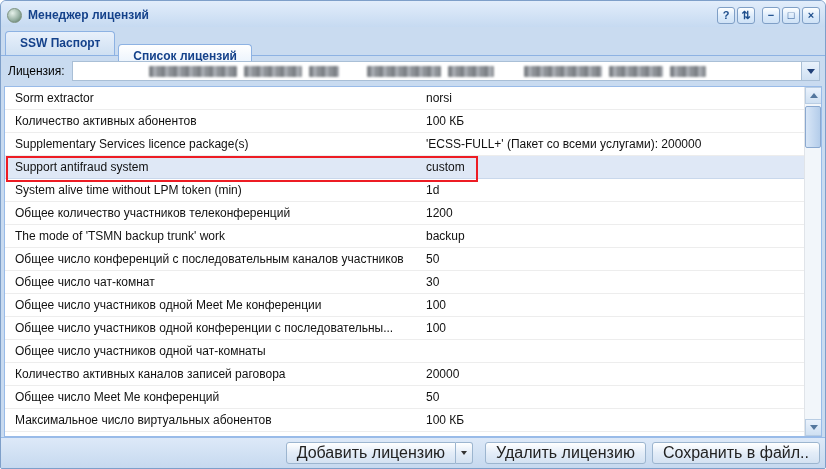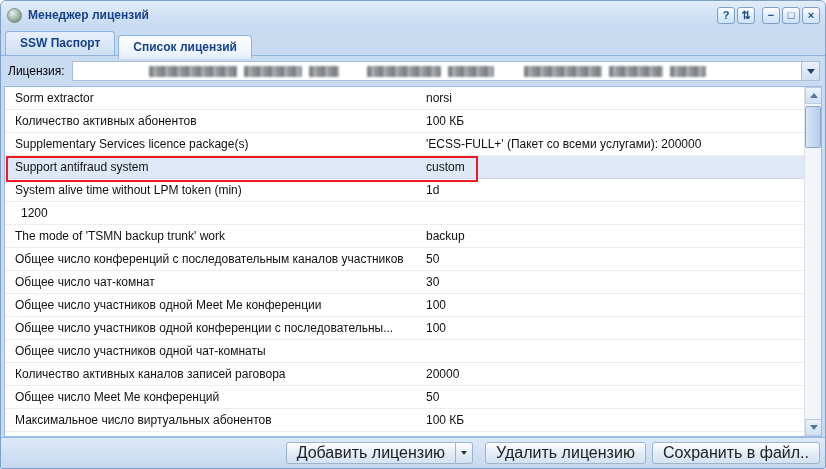--- a/index.html
+++ b/index.html
@@ -54,21 +54,21 @@
     padding: 0 14px;
     height: 24px; line-height: 23px;
     border: 1px solid #8db2e3; border-bottom: none;
     border-radius: 4px 4px 0 0;
     font-size: 12px; font-weight: bold; color: #15428b;
     background: linear-gradient(#e8f0fb, #cfe0f2);
     cursor: pointer;
   }
   .tab.active {
     background: linear-gradient(#ffffff, #eef5fd 70%, #e4eefa);
-    position: relative; top: 4px;
+    position: relative; top: 13px;
     border-bottom: 1px solid #e4eefa;
   }
   
   .form-row {
     flex: 0 0 30px;
     display: flex; align-items: center;
     padding: 5px 5px 5px 7px;
   }
   .form-label { font-size: 12px; color: #000; margin-right: 7px; white-space: nowrap; }
   .combo {
@@ -259,20 +259,21 @@
   </div>
         <div class="grid-row selected annotated">
     <span class="row-name">Support antifraud system</span>
     <span class="row-value">custom</span>
   </div>
         <div class="grid-row">
     <span class="row-name">System alive time without LPM token (min)</span>
     <span class="row-value">1d</span>
   </div>
         <div class="grid-row">
+    <span class="row-name">Общее количество участников телеконференций</span>
     <span class="row-value">1200</span>
   </div>
         <div class="grid-row">
     <span class="row-name">The mode of 'TSMN backup trunk' work</span>
     <span class="row-value">backup</span>
   </div>
         <div class="grid-row">
     <span class="row-name">Общее число конференций с последовательным каналов участников</span>
     <span class="row-value">50</span>
   </div>

